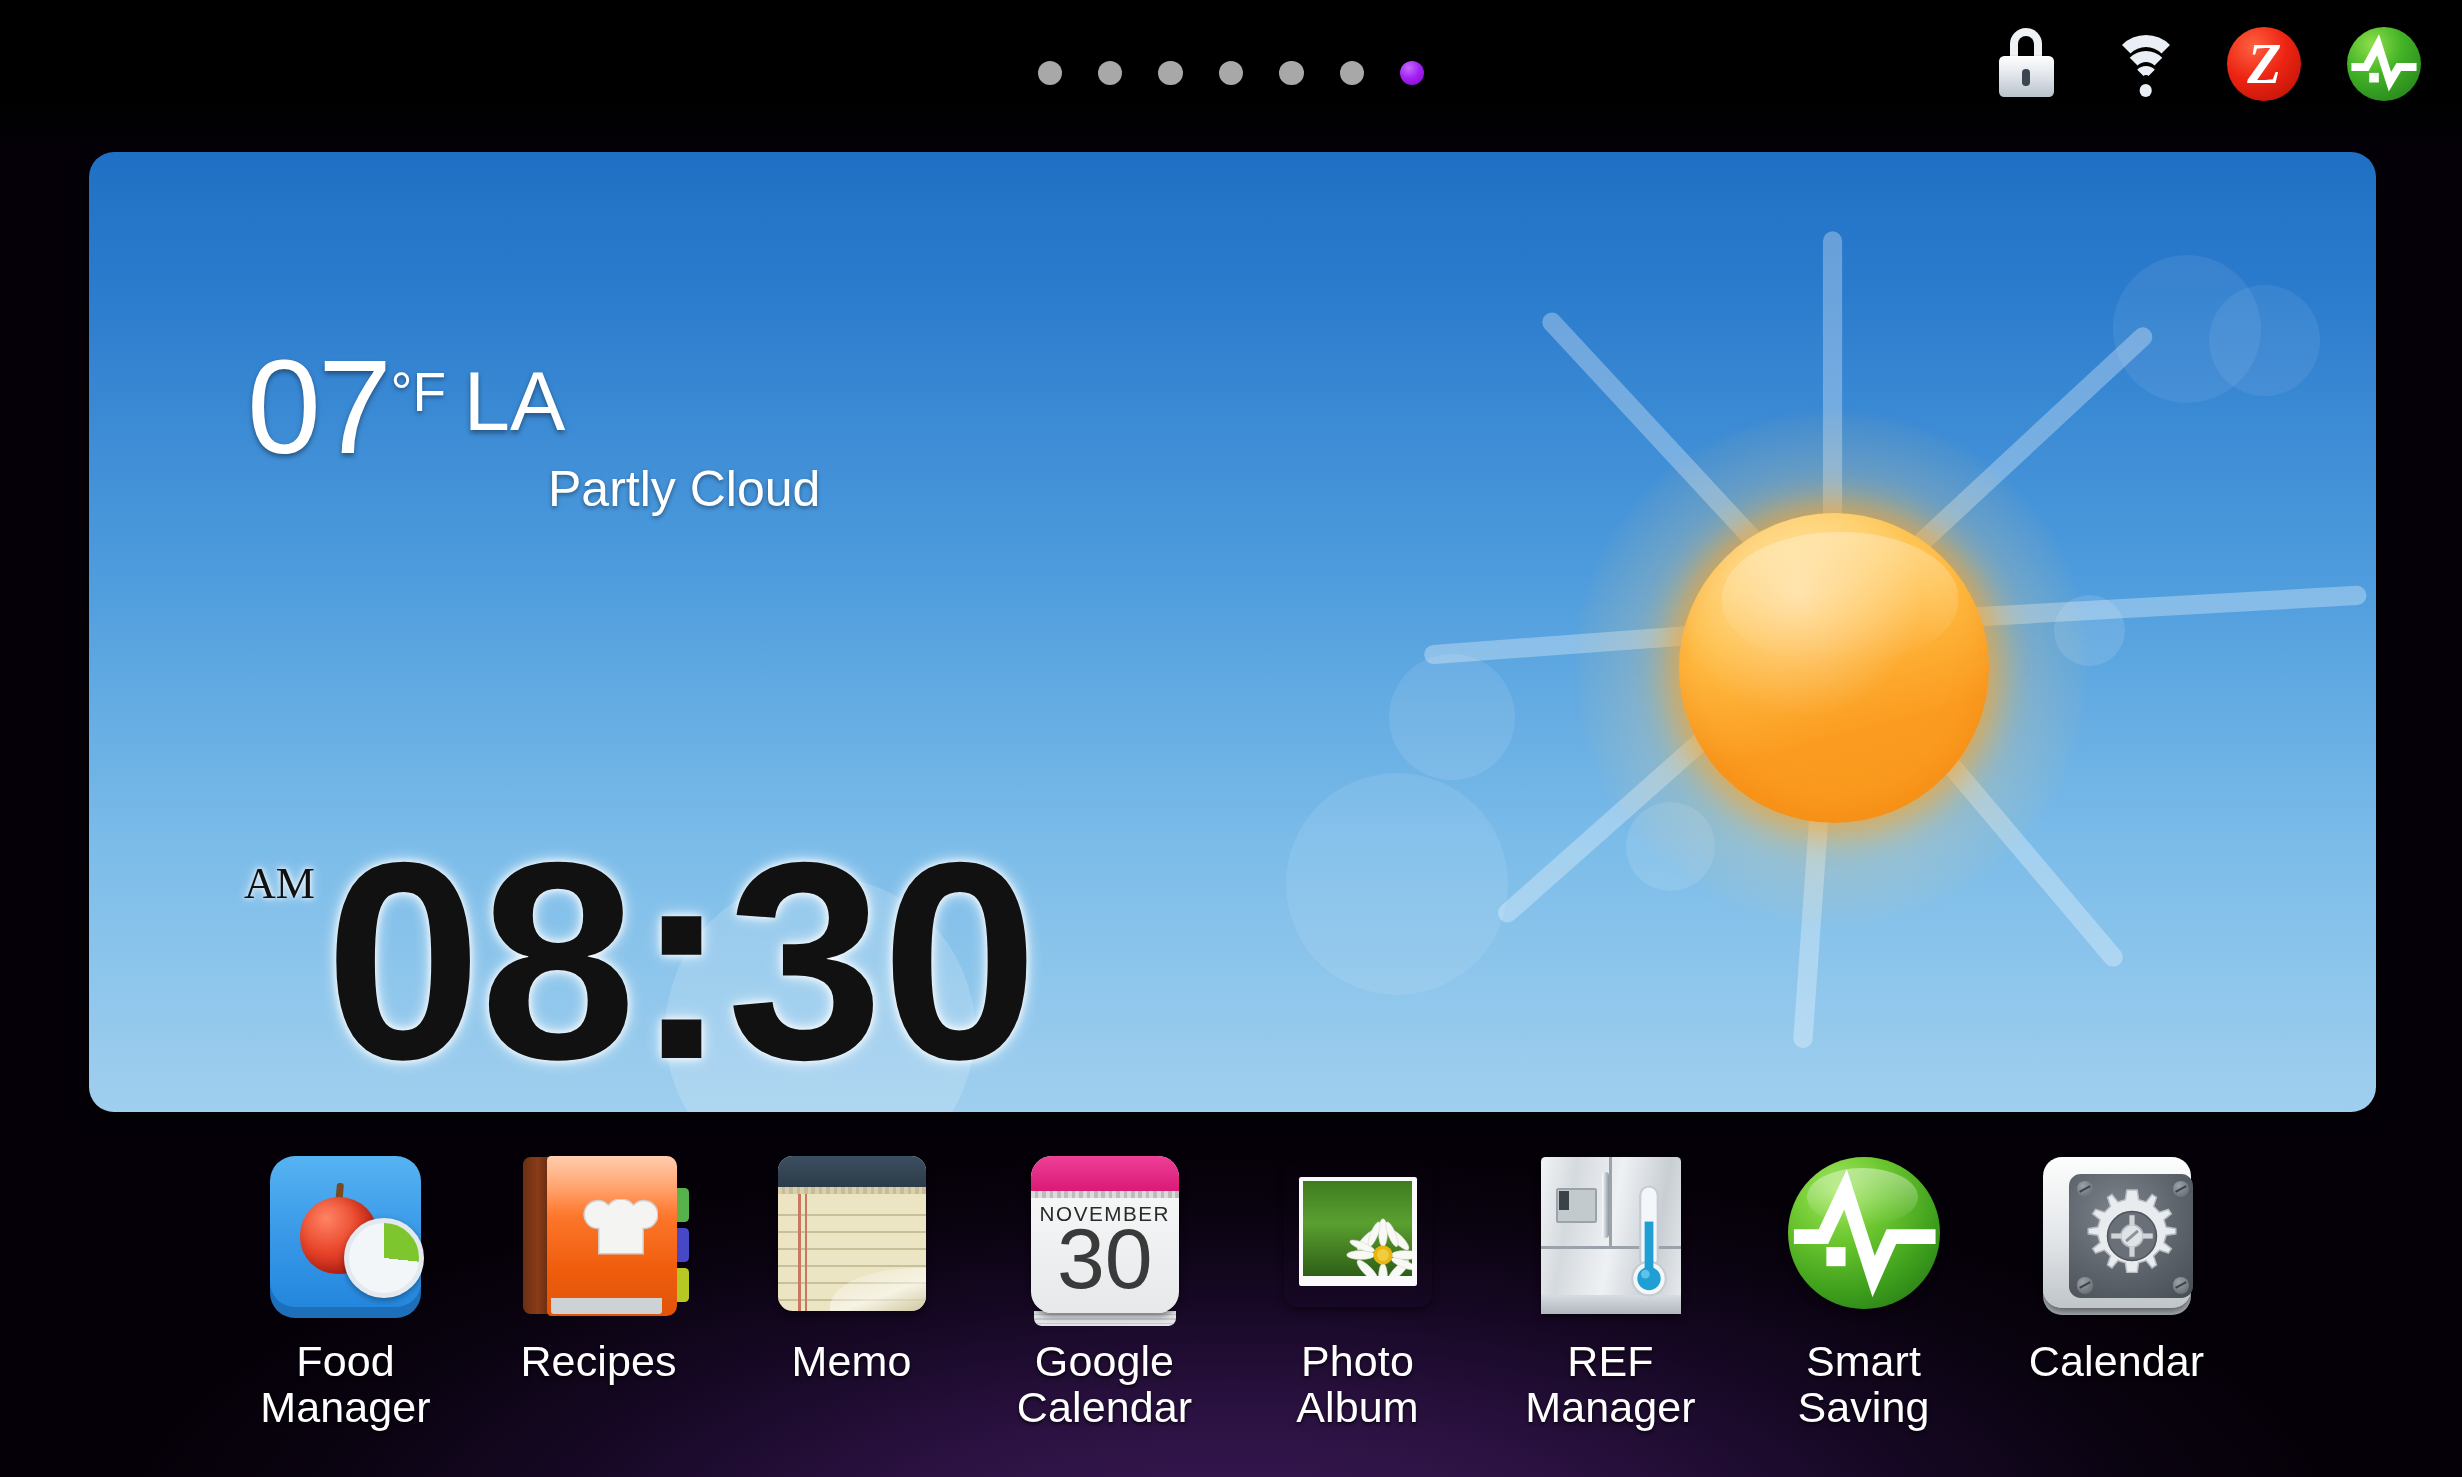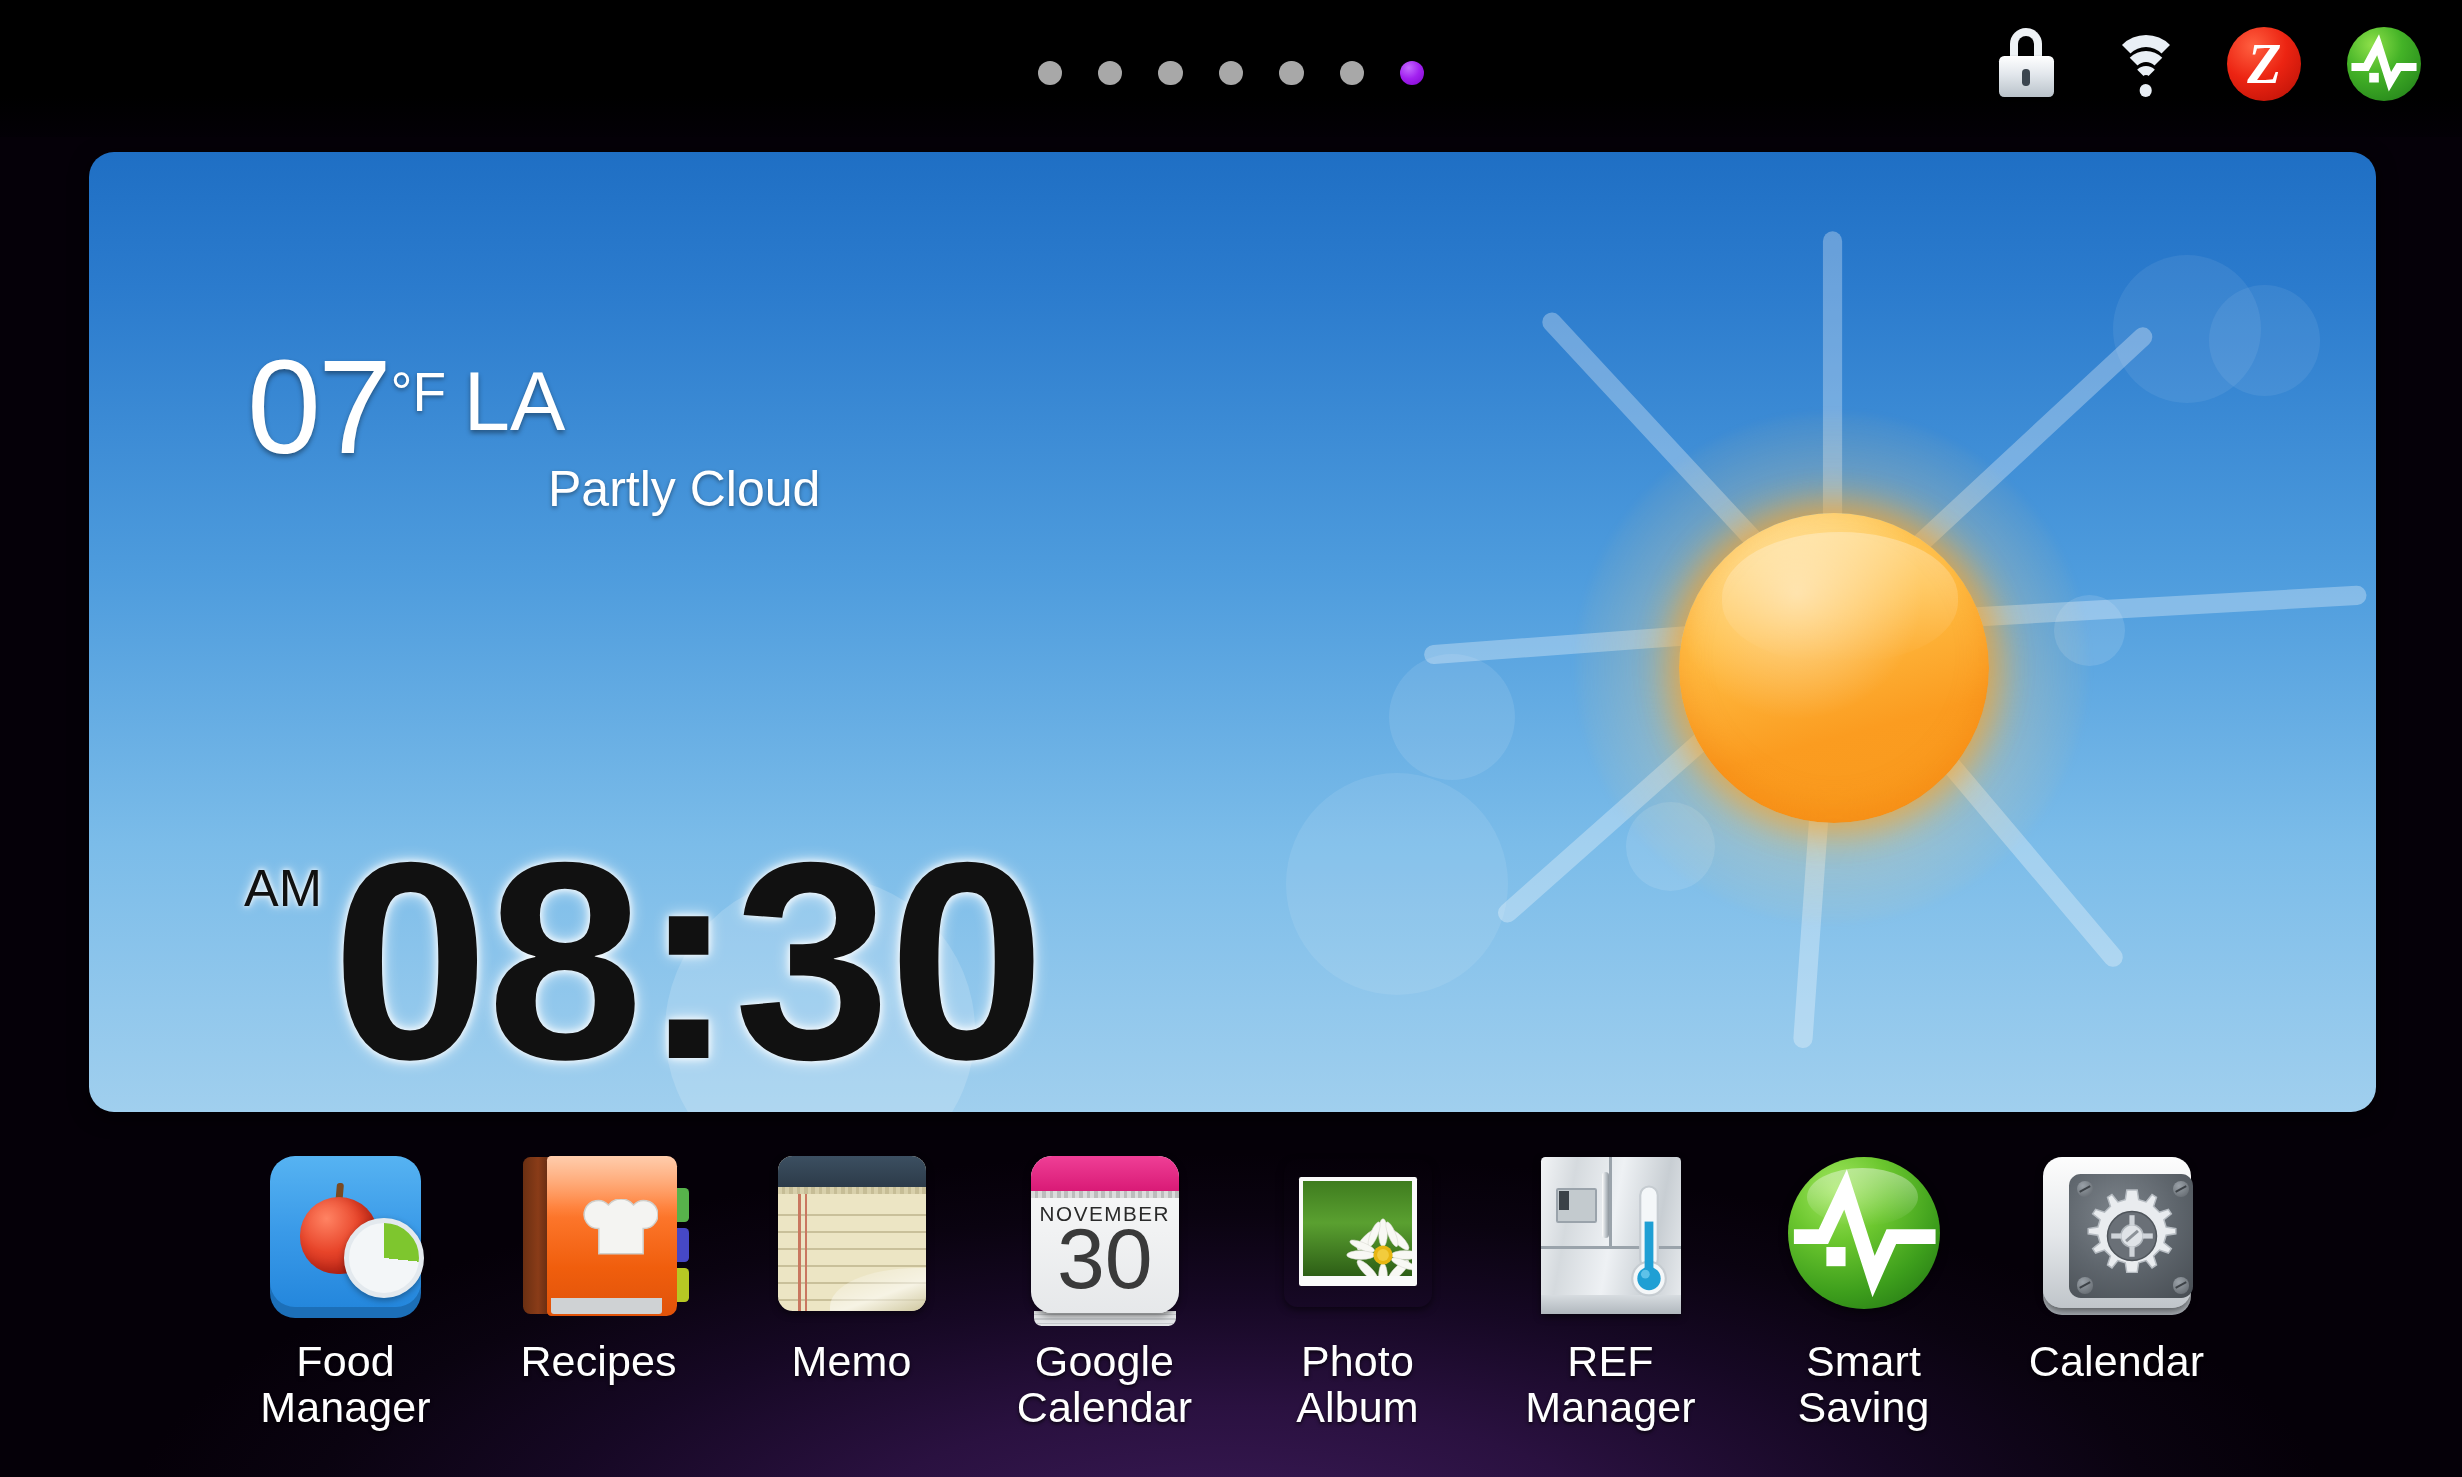--- a/index.html
+++ b/index.html
@@ -115,23 +115,24 @@
     font-size:83px; font-weight:300; margin-left:17.7px; margin-top:10.3px; line-height:1;
     text-shadow:0 3px 5.2px rgba(0,0,0,.40);
   }
   .cond{
     font-size:50px; font-weight:300; margin-left:301px; margin-top:-4.4px;
     text-shadow:0 2.2px 4.4px rgba(0,0,0,.40);
   }
   
   #clock{ position:absolute; left:155px; top:694px; display:flex; align-items:flex-start; }
   .ampm{
-    font-size:52px; font-weight:300; color:#111; line-height:1;
+    font-size:44px; font-weight:300; color:#111; line-height:1;
     margin-top:16.3px; margin-right:10.3px;
     text-shadow:0 0 11.8px rgba(255,255,255,.95), 0 0 5.2px rgba(255,255,255,.95);
+    font-family:Liberation Serif, serif;
   }
   .time{
     font-size:281px; font-weight:700; color:#111; line-height:.82; letter-spacing:-1.5px;
     text-shadow:0 0 16.3px rgba(255,255,255,.92), 0 0 7.4px rgba(255,255,255,.9);
   }
   
   #dock{
     position:absolute; left:0; top:1153px; width:2462px; height:325px;
     display:flex; justify-content:center; align-items:flex-start; gap:0; z-index:4;
   }

